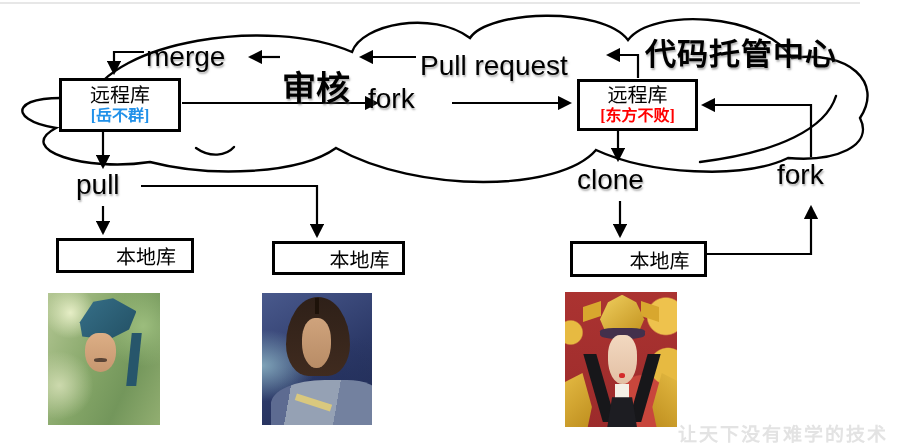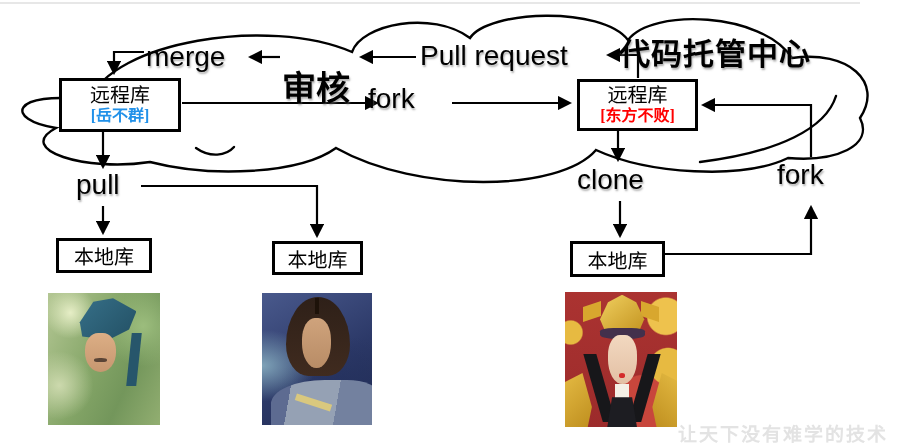--- a/index.html
+++ b/index.html
@@ -12,37 +12,37 @@
   svg{position:absolute;left:0;top:0;}
   .cloud{fill:#ffffff;stroke:#000;stroke-width:2.4;stroke-linecap:round;}
   .accent{fill:none;stroke:#000;stroke-width:2.4;stroke-linecap:round;}
   .ln{fill:none;stroke:#000;stroke-width:2.2;stroke-linecap:butt;}
   
   .lbl{position:absolute;color:#000;font-weight:400;font-size:28px;line-height:1.05;
        text-shadow:1px 1.5px 2px rgba(110,110,110,.55);white-space:nowrap;}
   .zh{font-family:"Liberation Serif","DejaVu Serif",serif;font-weight:600;}
   #lbl-merge{left:146px;top:42px;}
   #lbl-review{left:282px;top:37px;font-size:34px;margin-top:34px;}
-  #lbl-pullrequest{left:420px;top:41px;}
-  #lbl-hostcenter{left:619px;top:39px;font-size:31px;letter-spacing:1px;}
+  #lbl-pullrequest{left:420px;top:51px;}
+  #lbl-hostcenter{left:645px;top:39px;font-size:31px;letter-spacing:1px;}
   #lbl-fork{left:368px;top:84px;}
   #lbl-pull{left:76px;top:170px;}
   #lbl-clone{left:577px;top:165px;}
   #lbl-push{left:777px;top:160px;}
   
   .repo{position:absolute;background:#fff;border:3px solid #000;display:flex;
         flex-direction:column;align-items:center;justify-content:center;
         font-family:"Liberation Serif","DejaVu Serif",serif;}
   #remote-left{left:59px;top:78px;width:116px;height:48px;}
   #remote-right{left:577px;top:79px;width:115px;height:46px;}
   .repo .t1{font-size:20px;color:#000;line-height:1.15;}
   .repo .t2{font-size:16px;line-height:1.15;font-weight:600;}
   .local{position:absolute;background:#fff;border:3px solid #000;display:flex;
          align-items:center;justify-content:center;font-size:20px;color:#000;
-         font-family:"Liberation Serif","DejaVu Serif",serif;}
+         font-family:"Liberation Serif","DejaVu Serif",serif;padding-left:42px;}
   #local-1{left:56px;top:238px;width:90px;height:29px;}
   #local-2{left:272px;top:241px;width:85px;height:28px;}
   #local-3{left:570px;top:241px;width:89px;height:30px;}
   
   .photo{position:absolute;overflow:hidden;}
   .photo div{position:absolute;}
   #photo-1{left:48px;top:293px;width:112px;height:132px;}
   #photo-2{left:262px;top:293px;width:110px;height:132px;}
   #photo-3{left:565px;top:292px;width:112px;height:135px;}
   .p1bg{inset:0;background:

